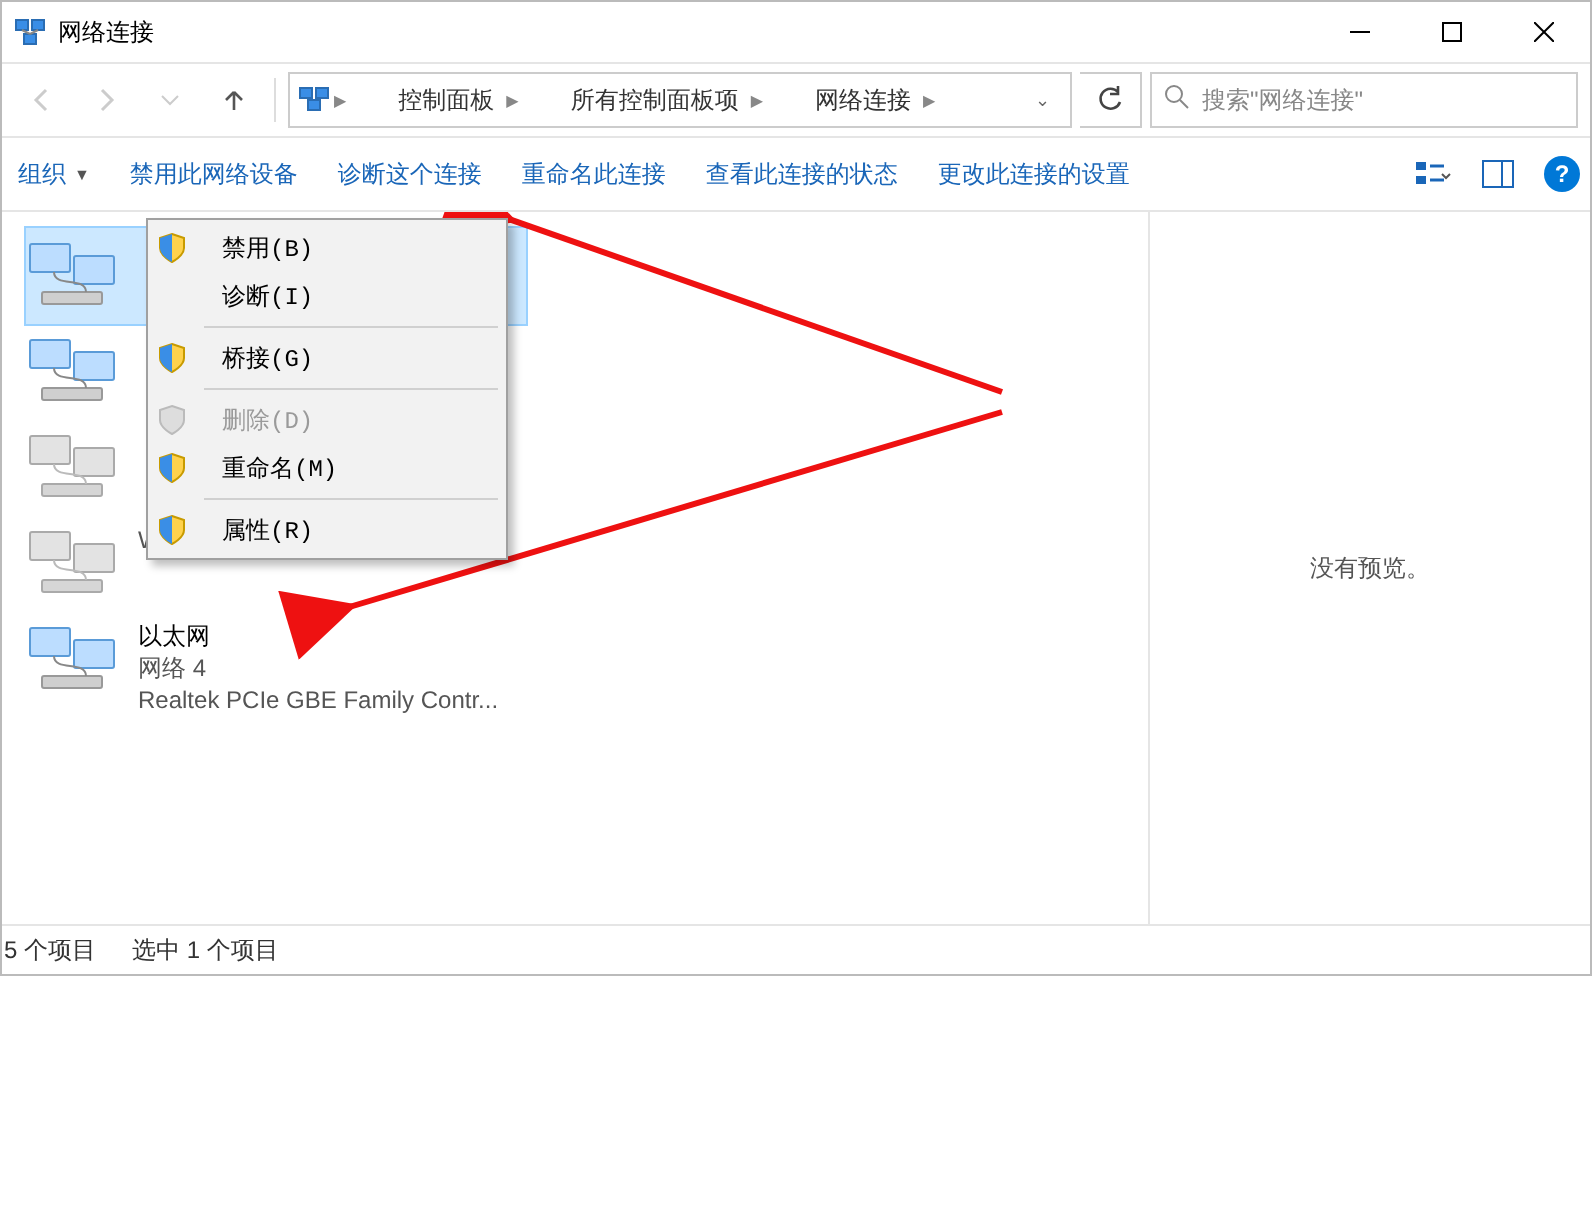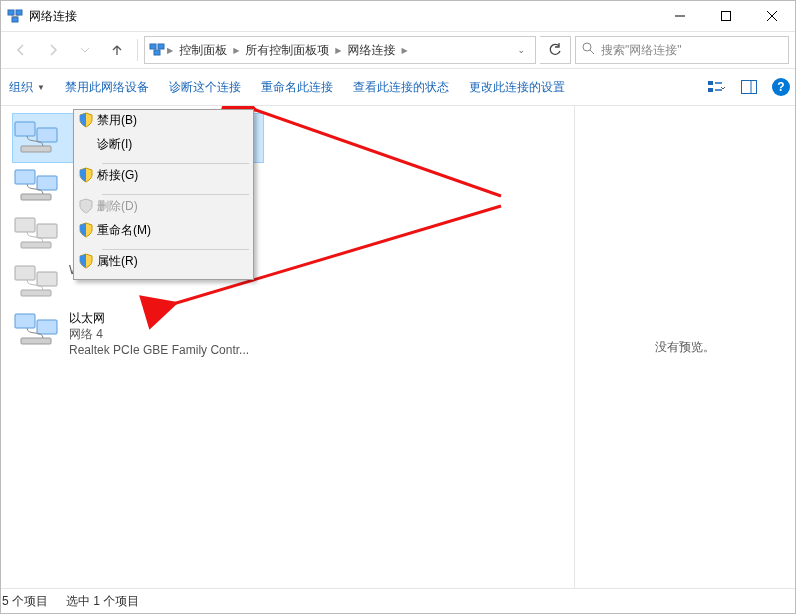--- a/index.html
+++ b/index.html
@@ -1,30 +1,30 @@
 <!DOCTYPE html>
 <html><head>
 <meta charset="utf-8">
 <style>
   html,body{margin:0;padding:0;font-family:"Microsoft YaHei","Segoe UI",sans-serif;font-size:12px;color:#000;background:#fff;}
-  .window{width:796px;height:614px;border:1px solid #bbb;box-sizing:border-box;position:relative;display:flex;flex-direction:column;overflow:hidden;}
+  .window{width:796px;height:488px;border:1px solid #bbb;box-sizing:border-box;position:relative;display:flex;flex-direction:column;overflow:hidden;}
   
   .titlebar{height:30px;display:flex;align-items:center;justify-content:space-between;padding-left:6px;}
   .titlebar-left{display:flex;align-items:center;gap:6px;}
   .title-icon{width:16px;height:16px;}
   .title-text{font-size:12px;}
   .win-controls{display:flex;}
   .win-btn{width:46px;height:30px;display:flex;align-items:center;justify-content:center;}
   
   .navbar{height:36px;border-top:1px solid #e5e5e5;border-bottom:1px solid #e5e5e5;display:flex;align-items:center;padding:0 6px;gap:4px;}
   .nav-arrow,.nav-up{width:28px;height:28px;display:flex;align-items:center;justify-content:center;color:#666;}
   .nav-arrow.disabled{color:#ccc;}
   .divider{width:1px;height:22px;background:#ddd;margin:0 2px;}
   .address{flex:1;height:26px;border:1px solid #ccc;display:flex;align-items:center;padding:0 4px;gap:2px;font-size:12px;color:#333;min-width:0;}
-  .crumb{padding:2px 4px;}
+  .crumb{padding:2px 4px;margin-left:20px;}
   .crumb-sep{color:#888;font-size:8px;}
   .addr-spacer{flex:1;}
   .addr-drop{color:#666;font-size:9px;padding:0 6px;}
   .refresh{width:30px;height:26px;border:1px solid #ccc;border-left:none;display:flex;align-items:center;justify-content:center;color:#444;}
   .searchbox{width:200px;height:26px;border:1px solid #ccc;display:flex;align-items:center;padding:0 6px;color:#888;gap:6px;}
   
   .toolbar{height:36px;border-bottom:1px solid #e5e5e5;display:flex;align-items:center;padding:0 0;gap:4px;}
   .tool-item{padding:4px 8px;color:#1a66b8;display:flex;align-items:center;gap:4px;font-size:12px;}
   .tool-item .caret{font-size:8px;color:#555;}
   .tool-spacer{flex:1;}
@@ -35,21 +35,21 @@
   .content-left{flex:1;padding:8px 12px;position:relative;}
   .content-right{width:220px;border-left:1px solid #e5e5e5;display:flex;align-items:center;justify-content:center;color:#555;font-size:12px;}
   .net-item{display:flex;align-items:flex-start;gap:8px;padding:4px 0;width:250px;}
   .net-item.selected{background:#cce8ff;outline:1px solid #99d1ff;}
   .net-icon{width:48px;height:40px;flex-shrink:0;}
   .net-labels{display:flex;flex-direction:column;font-size:12px;line-height:16px;}
   .net-sub{color:#555;}
   .net-desc{color:#555;white-space:nowrap;overflow:hidden;text-overflow:ellipsis;max-width:190px;}
   
   .context-menu{position:absolute;left:72px;top:3px;width:175px;background:#f2f2f2;border:1px solid #a0a0a0;box-shadow:3px 3px 4px rgba(0,0,0,.25);padding:2px;z-index:10;}
-  .menu-item{display:flex;align-items:flex-start;height:24px;padding:0 6px 0 2px;gap:3px;font-size:12px;}
+  .menu-item{display:flex;align-items:center;height:24px;padding:0 6px 0 2px;gap:17px;font-size:12px;font-family:Liberation Mono, monospace;}
   .menu-item.disabled{color:#9a9a9a;}
   .menu-item .shield{width:16px;height:16px;flex-shrink:0;}
   .menu-item .noshield{width:16px;height:16px;flex-shrink:0;}
   .menu-sep{height:1px;background:#d0d0d0;margin:3px 2px 3px 26px;}
   
   .statusbar{height:24px;border-top:1px solid #e5e5e5;display:flex;align-items:center;padding:0 1px;gap:18px;font-size:12px;color:#333;}
   
   .arrows{position:absolute;left:0;top:0;pointer-events:none;}
 </style>
 </head>

